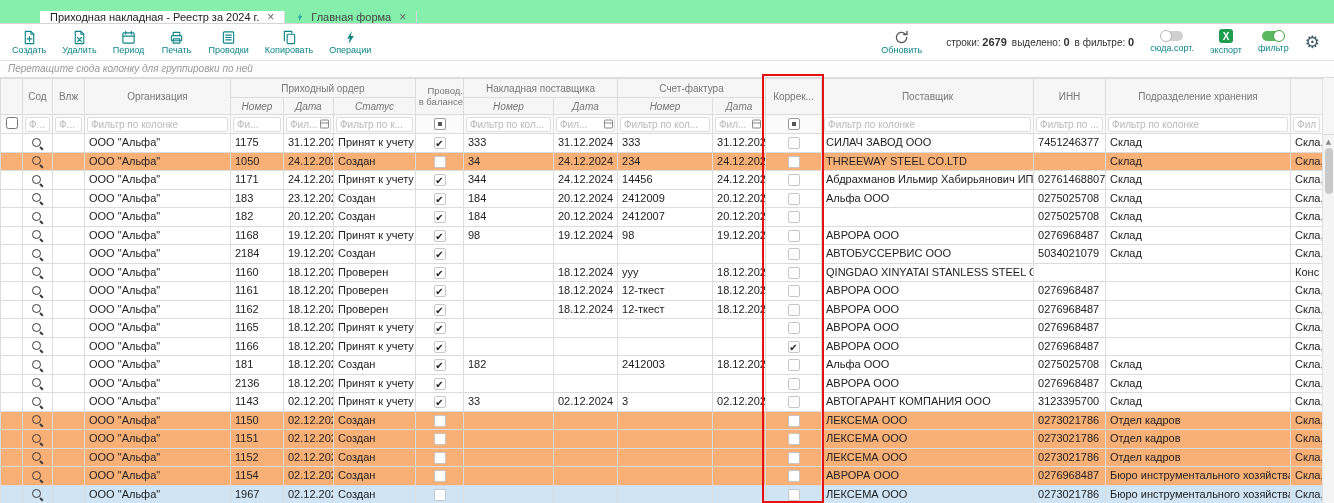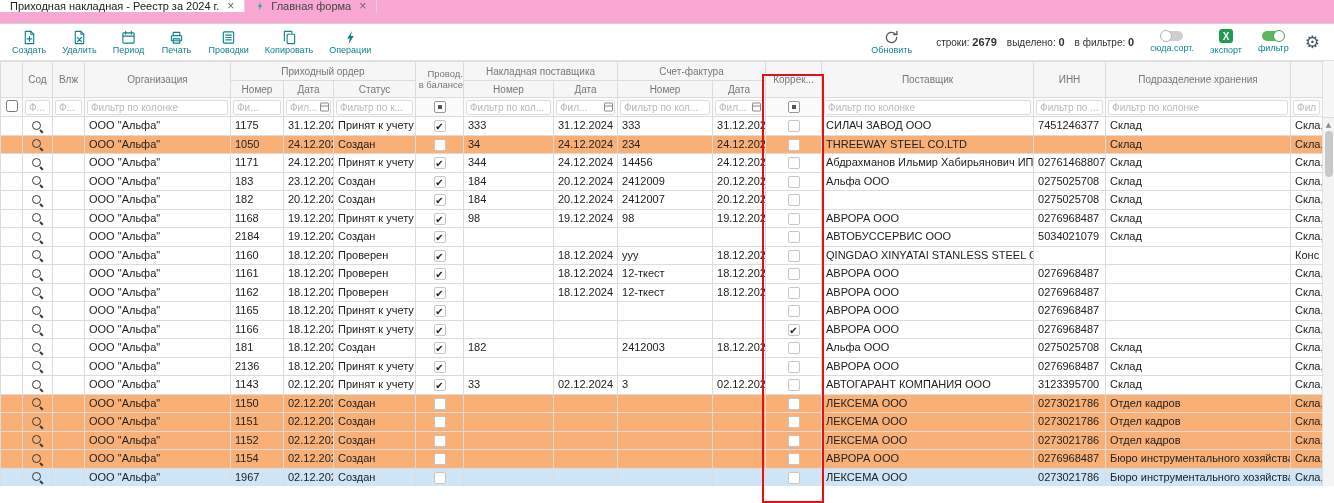--- a/index.html
+++ b/index.html
@@ -1,52 +1,52 @@
 <!DOCTYPE html>
 <html><head>
 <meta charset="utf-8">
 <style>
   * { margin:0; padding:0; box-sizing:border-box; }
   html,body { width:1334px; height:503px; overflow:hidden; }
   body { font-family:"Liberation Sans", sans-serif; background:#fff; color:#222; }
   .app { position:relative; width:1334px; height:503px; overflow:hidden; }
 
   
-  .tabbar { height:24px; background:#f9a8d4; border-bottom:1px solid #d5d5d5; display:flex; align-items:flex-start; }
+  .tabbar { height:24px; background:#86efac; border-bottom:1px solid #d5d5d5; display:flex; align-items:flex-end;padding-left:40px; }
   .tab { display:flex; align-items:center; gap:6px; padding:0 10px; font-size:11px; color:#444; border-right:1px solid #d8d8d8; cursor:default; white-space:nowrap; }
   .tab.active { background:#fff; color:#222; }
   .tab-close { color:#666; font-size:12px; line-height:1; margin-left:2px; cursor:pointer; }
   .tab-icon { width:10px; height:12px; display:inline-block; }
 
   
   .toolbar { height:37px; background:#fff; border-bottom:1px solid #e2e2e2; display:flex; align-items:center; padding:0 4px; }
   .tbtn { display:flex; flex-direction:column; align-items:center; justify-content:center; min-width:48px; padding:2px 8px 1px; gap:0; color:#0e8488; font-size:9px; cursor:pointer; white-space:nowrap; }
   .tbtn svg { width:15px; height:15px; display:block; }
   .toolbar-right { margin-left:auto; display:flex; align-items:center; gap:16px; padding-right:10px; }
-  .stats { font-size:10px; color:#333; display:flex; gap:10px; align-items:center; white-space:nowrap; }
+  .stats { font-size:10px; color:#333; display:flex; gap:5px; align-items:center; white-space:nowrap; }
   .stats b { font-size:11px; }
   .tg-wrap { display:flex; flex-direction:column; align-items:center; gap:2px; font-size:9px; color:#0e8488; cursor:pointer; white-space:nowrap; }
   .toggle { width:22px; height:10px; border-radius:5px; background:#cfcfcf; position:relative; display:inline-block; }
   .toggle .knob { position:absolute; top:-1px; width:12px; height:12px; border-radius:50%; background:#fff; border:1px solid #b5b5b5; left:-1px; }
   .toggle.on { background:#5cb85c; }
   .toggle.on .knob { left:auto; right:-1px; border-color:#4a9e4a; }
   .xl-icon { width:14px; height:14px; background:#1f9d4f; color:#fff; font-size:10px; font-weight:bold; border-radius:3px; display:flex; align-items:center; justify-content:center; }
   .gear { font-family:"DejaVu Sans", sans-serif; font-size:17px; color:#3d5a66; cursor:pointer; line-height:1; }
 
   
   .groupbar { height:17px; border-bottom:1px solid #ddd; font-style:italic; font-size:10px; color:#999; padding:2px 8px; background:#fdfdfd; }
 
   
   .grid-area { position:relative; height:425px; display:flex; overflow:hidden; background:#bef264; }
   .grid-wrap { width:1322px; overflow:hidden; }
   table.grid { table-layout:fixed; width:1322px; border-collapse:collapse; }
   th,td { border:1px solid #dcdcdc; overflow:hidden; white-space:nowrap; }
   thead th { background:#f6f6f6; font-weight:400; font-size:10px; color:#777; text-align:center; }
   tr.h1 th { height:19px; }
-  tr.h2 th { height:17px; }
+  tr.h2 th { height:17px;font-style:italic; }
   tr.hf th { height:19px; background:#fbfbfb; padding:0 2px; text-align:center; }
   .two-line span { display:block; line-height:1.15; font-size:9.5px;text-align:right; }
   .hf input { width:100%; height:15px; border:1px solid #ddd; border-radius:2px; font-size:10px; padding:0 3px; color:#444; font-family:inherit; background:#fff; }
   .hf input::placeholder { color:#b9b9b9; }
   .hf .datef { position:relative; }
   .hf .datef input { padding-right:13px; }
   .cal { position:absolute; right:4px; top:50%; transform:translateY(-50%); width:9px; height:9px; border:1px solid #888; border-radius:1px; background:#fff; }
   .cal::before { content:""; position:absolute; left:0; right:0; top:1.5px; height:1.5px; background:#888; }
   .boolf { display:inline-block; width:12px; height:12px; border:1px solid #999; background:#fff; position:relative; border-radius:2px; vertical-align:middle; cursor:pointer; }
   .boolf::after { content:""; position:absolute; left:3px; top:3px; right:3px; bottom:3px; background:#555; }
@@ -184,20 +184,21 @@
       <div class="tg-wrap">
         <span class="toggle on">
             <span class="knob"></span>
           </span>
         <span>фильтр</span>
       </div>
       <div class="gear">⚙</div>
     </div>
   </div>
 
+  <div class="groupbar">Перетащите сюда колонку для группировки по ней</div>
 
   <div class="grid-area">
     <div class="grid-wrap">
       <table class="grid">
         <colgroup>
           <col style="width:22px">
             <col style="width:30px">
             <col style="width:32px">
             <col style="width:146px">
           <col style="width:53px">

